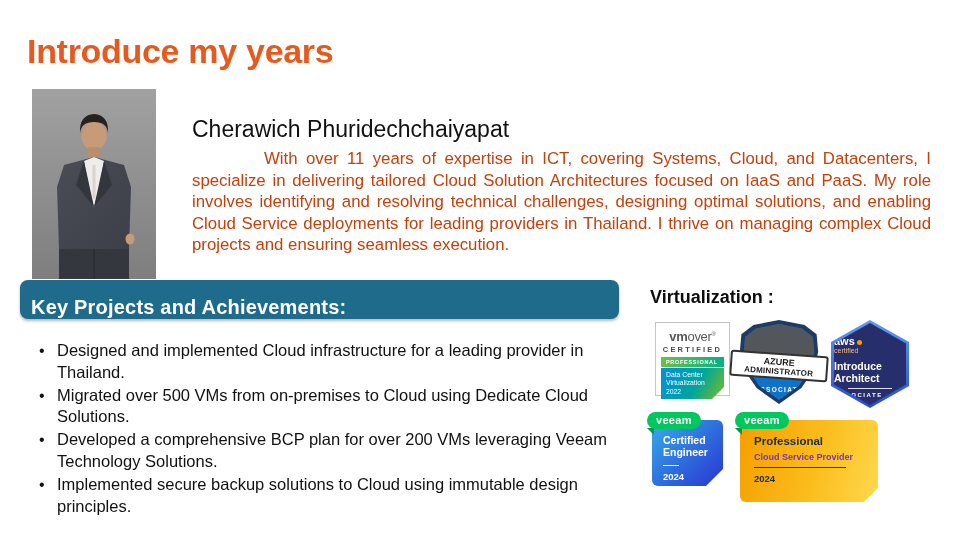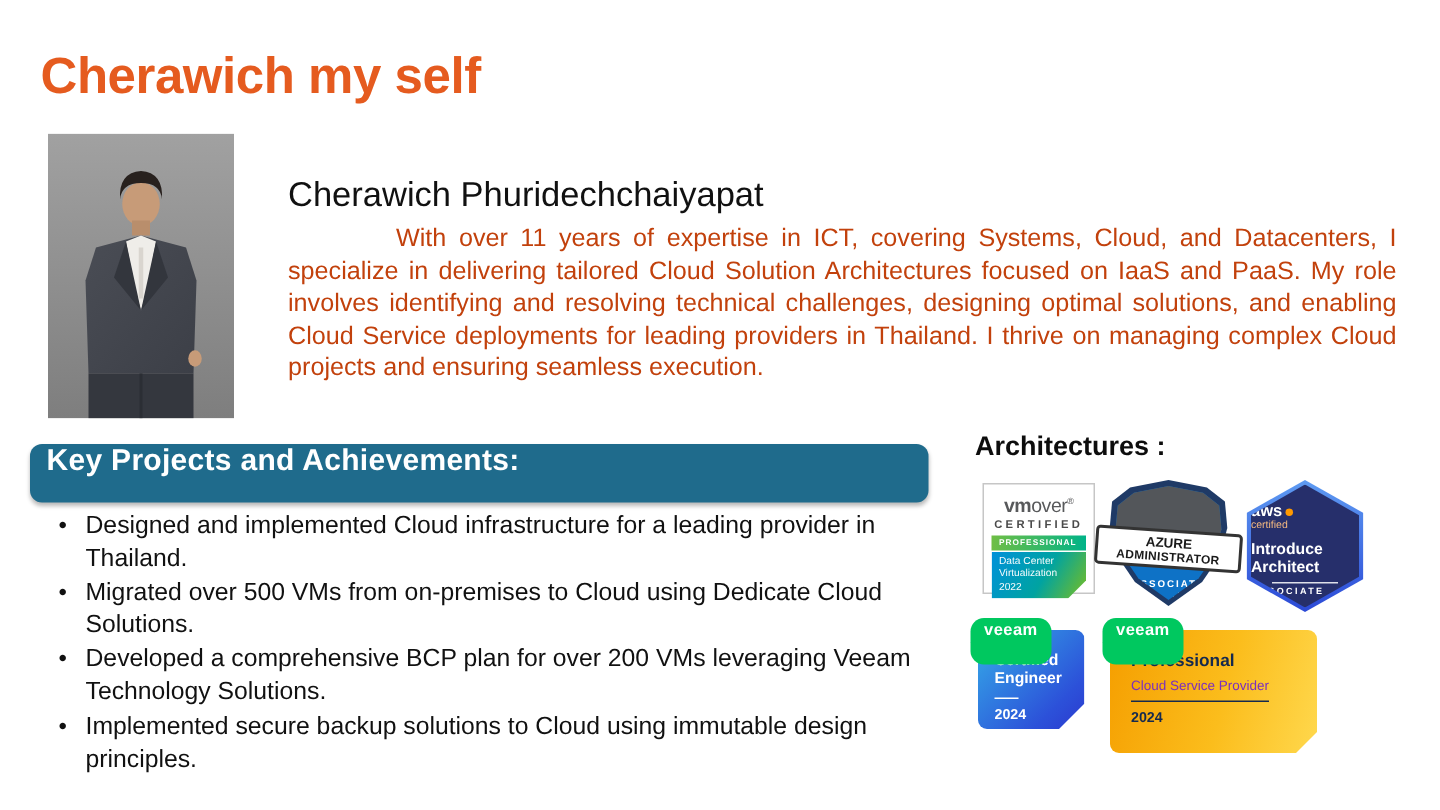--- a/index.html
+++ b/index.html
@@ -21,23 +21,23 @@
   .person-name{
     position:absolute;left:192px;top:116px;
     font-size:23px;font-weight:normal;color:#111;
   }
   .bio{
     position:absolute;left:192px;top:148px;width:739px;
     font-size:16.8px;line-height:21.6px;text-align:justify;text-indent:72px;color:#c2410c;
   }
   
   .projects-banner{
-    position:absolute;left:20px;top:296px;width:599px;height:39px;
+    position:absolute;left:20px;top:280px;width:599px;height:39px;
     background:#1F6B8C;border-radius:8px;box-shadow:0 2px 3px rgba(0,0,0,.28);
-    display:flex;align-items:flex-start;padding-left:11px;box-sizing:border-box;
+    display:flex;align-items:flex-end;padding-left:11px;box-sizing:border-box;
   }
   .projects-banner .banner-text{color:#fff;font-size:20px;font-weight:bold;letter-spacing:0.2px;}
   
   .projects-list{
     position:absolute;left:38px;top:340px;width:580px;margin:0;padding:0;list-style:none;
     font-size:16.5px;line-height:21.8px;color:#111;
   }
   .projects-list li{position:relative;padding-left:19px;margin-bottom:1px;}
   .projects-list .bullet{position:absolute;left:1px;top:0;font-size:16px;}
   
@@ -93,21 +93,21 @@
     text-align:left;color:#fff;
   }
   .aws-brand{margin-top:13px;font-size:11px;font-weight:bold;line-height:11px;}
   .aws-smile{display:inline-block;width:5px;height:5px;background:#FF9900;border-radius:50%;margin-left:2px;}
   .aws-cert{font-size:7px;color:#F2B880;line-height:8px;}
   .aws-track{margin-top:6px;font-size:10.5px;font-weight:bold;line-height:11.5px;}
   .aws-line{width:44px;margin:4px auto 3px;border-top:1px solid rgba(255,255,255,.85);}
   .aws-assoc{font-size:6px;font-weight:bold;letter-spacing:1.6px;}
   
   .veeam-pill{
-    position:absolute;top:-8px;left:-5px;z-index:3;height:31px;line-height:16px;
+    position:absolute;top:-8px;left:-5px;z-index:3;height:17px;line-height:16px;
     background:#00C85F;border-radius:9px;padding:0 9px;color:#fff;font-weight:bold;font-size:11px;letter-spacing:0.3px;
   }
   .veeam-fold{
     position:absolute;top:8px;left:-5px;z-index:2;width:0;height:0;
     border-top:7px solid #009A45;border-left:7px solid transparent;
   }
   .veeam-ce{left:652px;top:420px;width:71px;height:66px;border-radius:6px;
     background:linear-gradient(135deg,#35AEE8 0%,#2C51D9 75%,#2B3ACF 100%);
     clip-path:polygon(0 0,100% 0,100% calc(100% - 17px),calc(100% - 17px) 100%,0 100%);
     padding:15px 0 0 11px;color:#fff;
@@ -116,30 +116,30 @@
   .veeam-csp-wrap{left:740px;top:420px;width:124px;height:67px;position:absolute;}
   .veeam-csp{left:0;top:0;width:124px;height:67px;position:absolute;border-radius:6px;
     background:linear-gradient(105deg,#F59E00 0%,#FBBD1C 55%,#FFD84D 100%);
     clip-path:polygon(0 0,100% 0,100% calc(100% - 14px),calc(100% - 14px) 100%,0 100%);
     padding:15px 0 0 14px;color:#15294E;
   }
   .v-track{font-size:10.5px;font-weight:bold;line-height:11.5px;}
   .v-div{width:16px;border-top:1.5px solid #fff;margin:7px 0 5px;}
   .v-year{font-size:9.5px;font-weight:bold;}
   .csp-track{font-size:11.5px;font-weight:bold;}
-  .csp-sub{font-size:9px;font-weight:normal;color:#7B2FBF;margin-top:5px;}
+  .csp-sub{font-size:9px;font-weight:bold;color:#7B2FBF;margin-top:5px;}
   .csp-div{width:92px;border-top:1.5px solid #15294E;margin:5px 0 5px;}
   .csp-year{font-size:9.5px;font-weight:bold;color:#15294E;}
 </style>
 </head>
 <body>
 
 <div class="slide">
 
-  <div class="slide-title">Cherawich my self</div>
+  <div class="slide-title">Introduce my years</div>
 
   <div class="photo">
     <svg width="124" height="190" viewBox="0 0 124 190" xmlns="http://www.w3.org/2000/svg">
       <defs>
         <linearGradient id="pbg" x1="0" y1="0" x2="0" y2="1">
           <stop offset="0" stop-color="#A1A1A1"></stop>
             <stop offset="1" stop-color="#7E7E7E"></stop>
         </linearGradient>
         <linearGradient id="suit" x1="0" y1="0" x2="1" y2="1">
           <stop offset="0" stop-color="#4A4D55"></stop>
@@ -180,21 +180,21 @@
     <li>
       <span class="bullet">•</span>
       <span>Developed a comprehensive BCP plan for over 200 VMs leveraging Veeam Technology Solutions.</span>
     </li>
     <li>
       <span class="bullet">•</span>
       <span>Implemented secure backup solutions to Cloud using immutable design principles.</span>
     </li>
   </ul>
 
-  <div class="cert-heading">Architectures :</div>
+  <div class="cert-heading">Virtualization :</div>
 
   <div class="badge vmware">
     <div class="vm-inner">
       <div class="vm-brand">
         <span class="b">vm</span><span>over</span><span class="reg">®</span>
       </div>
       <div class="vm-certified">CERTIFIED</div>
       <div class="vm-band">PROFESSIONAL</div>
       <div class="vm-grad">
         <div>Data Center</div>

